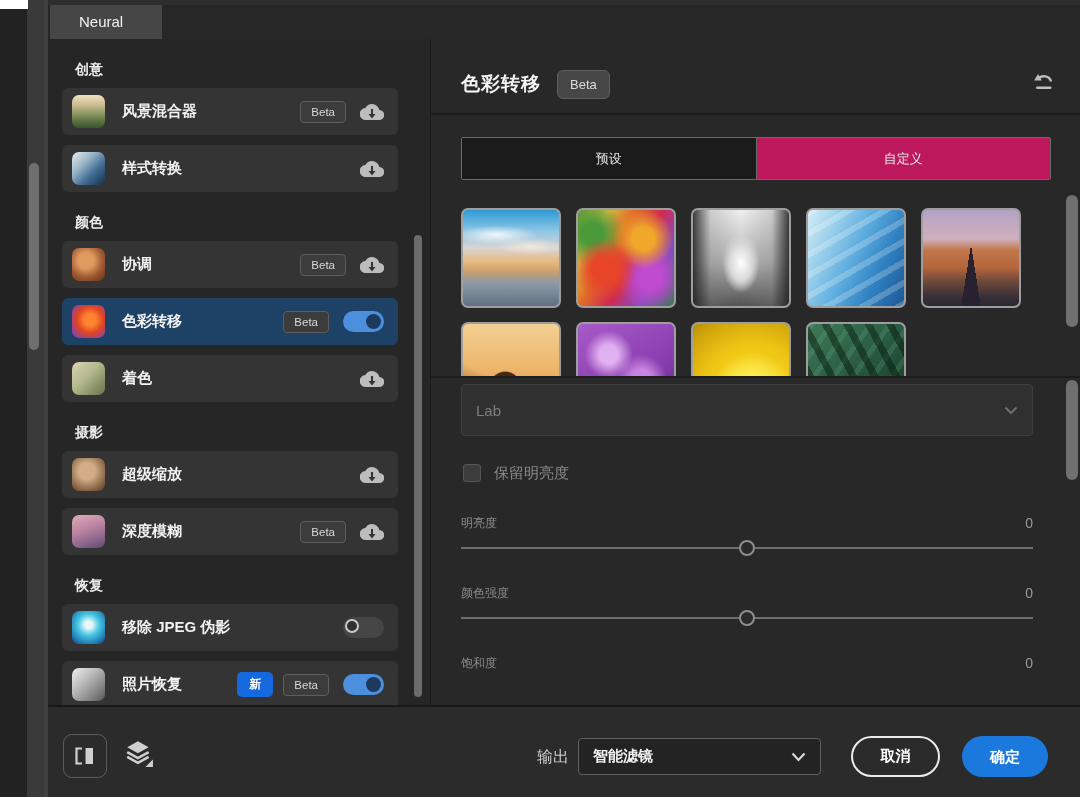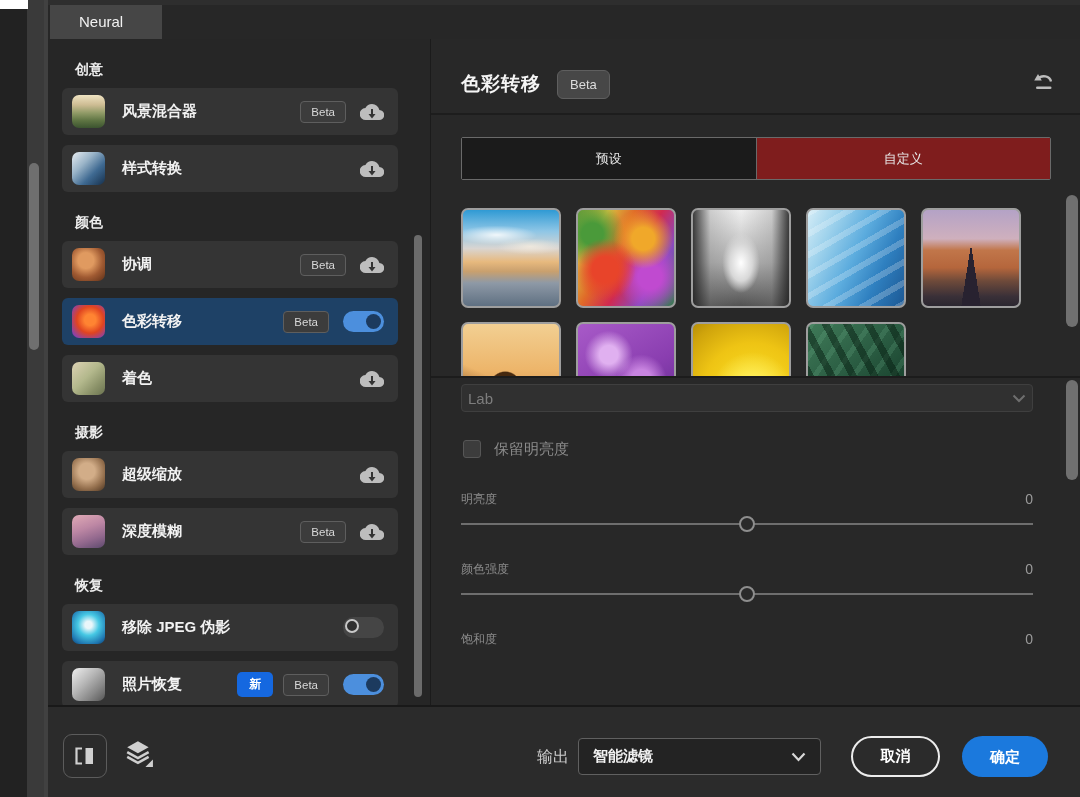--- a/index.html
+++ b/index.html
@@ -50,31 +50,31 @@
   #rp-title { font-size:19px; font-weight:bold; color:#f5f5f5; letter-spacing:1px; }
   #rp-beta { font-size:13px; color:#dcdcdc; background:#474747; border:1px solid #5f5f5f;
     border-radius:6px; padding:6px 12px; margin-left:16px; }
   #reset-btn { position:absolute; right:0; top:6px; width:24px; height:24px; cursor:pointer; }
   #rp-divider1 { position:absolute; left:0; top:74px; width:650px; height:2px; background:#1d1d1d; }
 
   #tabs { position:absolute; left:30px; top:98px; width:590px; height:43px;
     border:1px solid #6a6a6a; border-radius:2px; display:flex; }
   .tab { flex:1; text-align:center; line-height:41px; font-size:13px; color:#e8e8e8; cursor:pointer; }
   .tab.active { background:#1b1b1b; }
-  .tab.inactive { background:#7f1d1d; border-left:1px solid #6a6a6a; }
+  .tab.inactive { background:#be185d; border-left:1px solid #6a6a6a; }
 
   #presets-viewport { position:absolute; left:30px; top:165px; width:592px; height:172px; overflow:hidden; }
   #presets-grid { display:flex; flex-wrap:wrap; gap:14px 15px; padding-top:4px; }
   .preset-thumb { width:100px; height:100px; border:2px solid #9e9e9e; border-radius:7px; cursor:pointer; }
   #rp-divider2 { position:absolute; left:0; top:337px; width:650px; height:2px; background:#1c1c1c; }
 
   #settings { position:absolute; left:30px; top:339px; width:572px; }
   .field-label { margin-top:20px; font-size:15px; color:#8b8b8b; height:21px; }
-  #colorspace-dd { margin-top:6px; height:28px; background:#303030; border:1px solid #3f3f3f;
-    border-radius:4px; display:flex; align-items:center; padding:0 6px; }
+  #colorspace-dd { margin-top:6px; height:52px; background:#303030; border:1px solid #3f3f3f;
+    border-radius:4px; display:flex; align-items:center; padding:0 14px; }
   #colorspace-dd .dd-value { font-size:15px; color:#7d7d7d; flex:1; }
   #checkbox-row { margin-top:28px; height:18px; display:flex; align-items:center; }
   #preserve-cb { width:18px; height:18px; background:#3c3c3c; border:1px solid #565656; border-radius:3px; margin-left:2px; }
   #checkbox-row .cb-label { font-size:15px; color:#8b8b8b; margin-left:13px; }
   .slider-group { margin-top:33px; }
   .slider-group + .slider-group { margin-top:29px; }
   .sg-row { display:flex; height:21px; }
   .sg-label { font-size:12px; color:#8b8b8b; flex:1; }
   .sg-value { font-size:14px; color:#9a9a9a; }
   .sg-track-wrap { margin-top:4px; height:16px; position:relative; }

